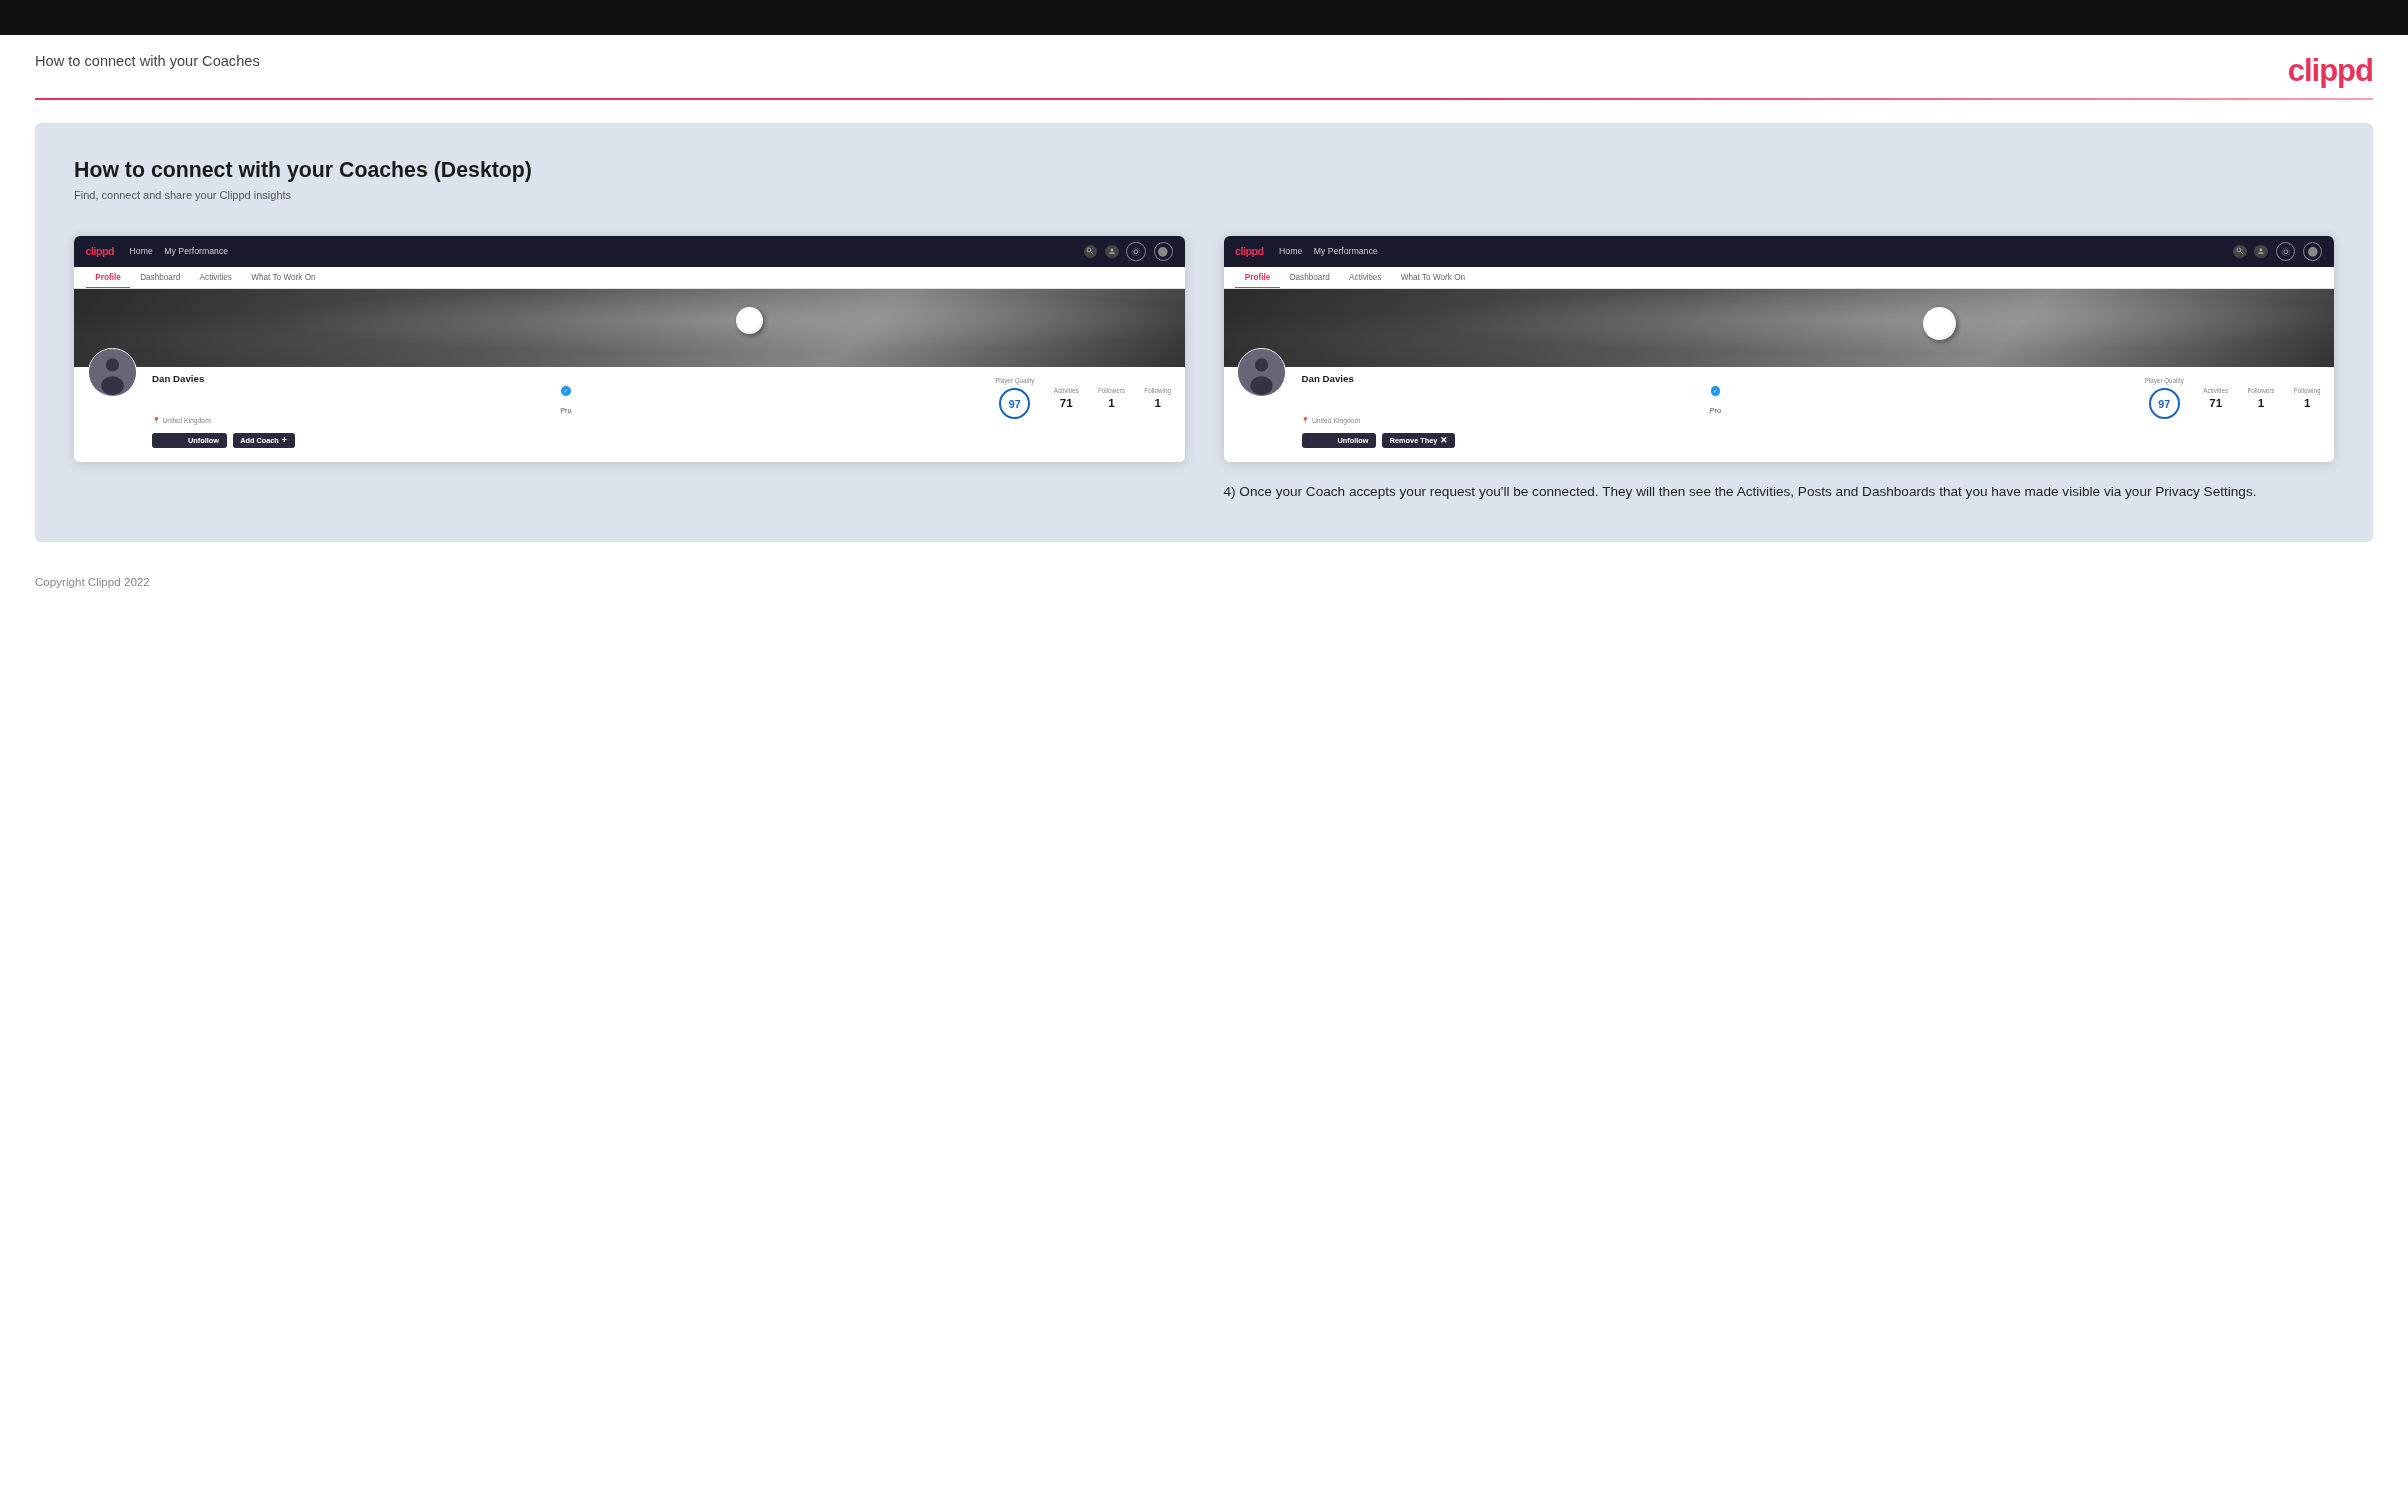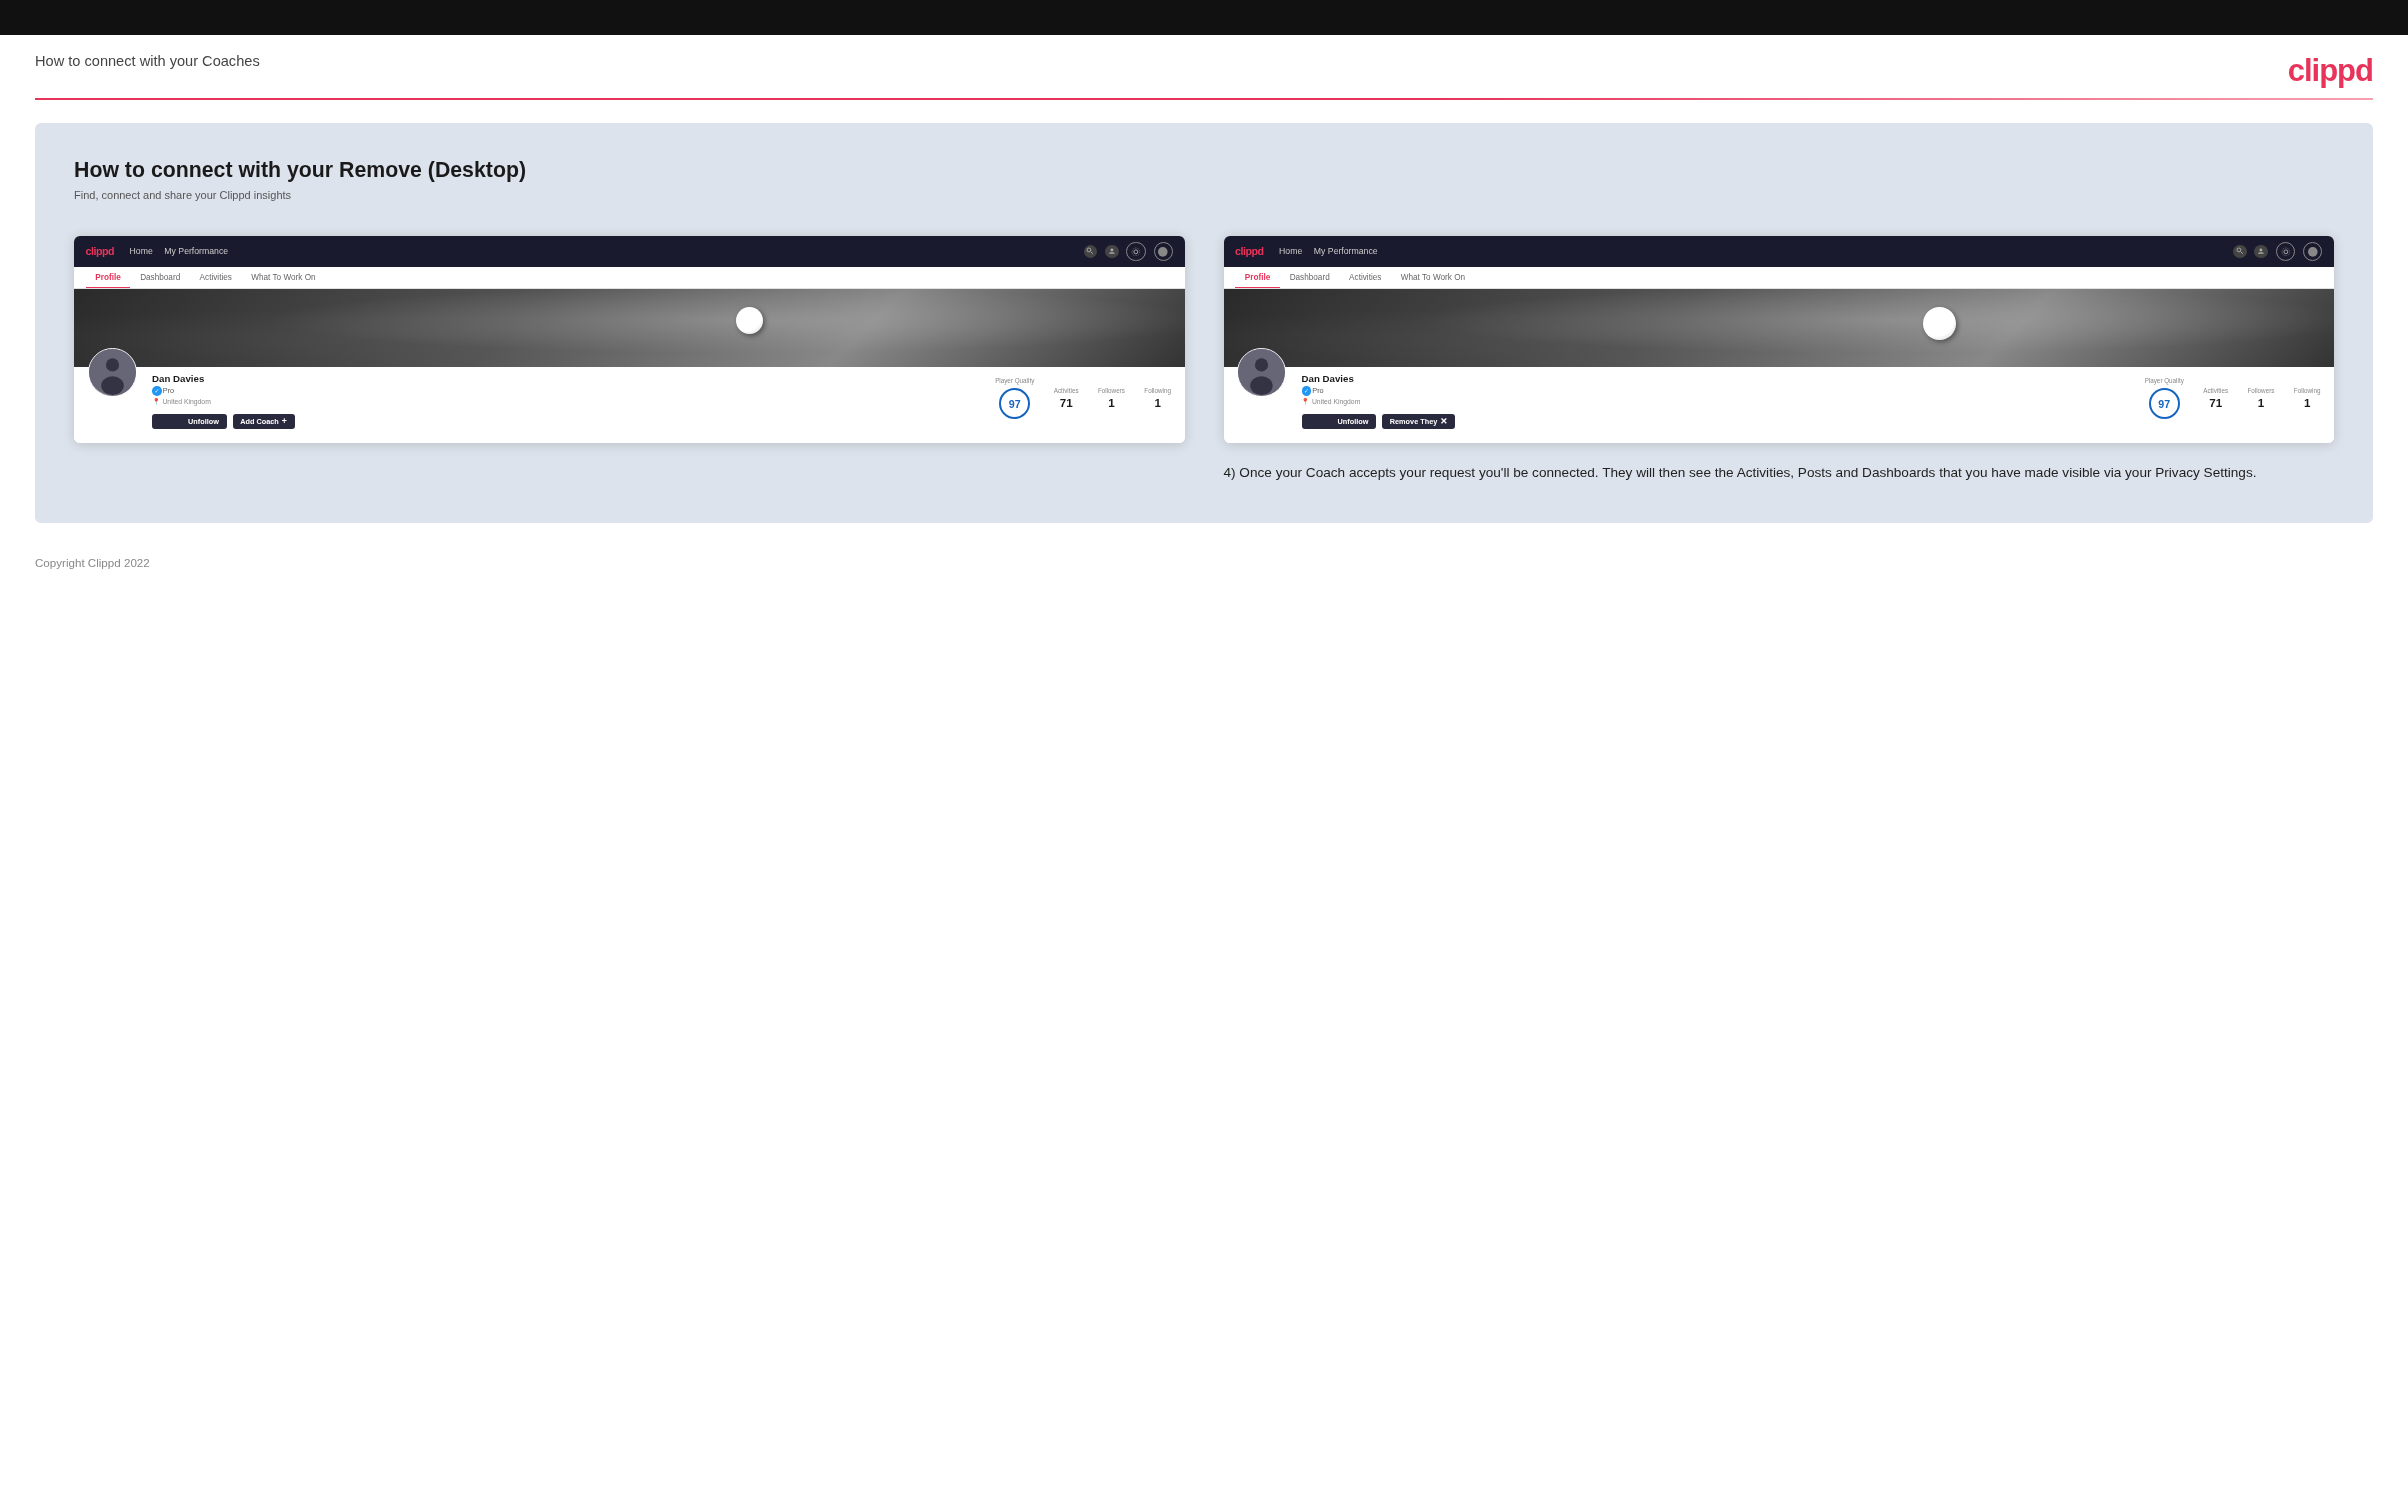--- a/index.html
+++ b/index.html
@@ -186,24 +186,25 @@
       justify-content: center;
     }
     .mock-name {
       font-size: 9.7px;
       font-weight: 700;
       color: #1a1a1a;
     }
     .mock-pro {
       display: flex;
       align-items: center;
-      gap: 1px;
+      gap: 10px;
       font-size: 7.3px;
       color: #555;
       margin-top: 1.9px;
+      flex-direction: column;
     }
     .mock-pro-check {
       width: 9.7px;
       height: 9.7px;
       background: #2196F3;
       border-radius: 50%;
       display: flex;
       align-items: center;
       justify-content: center;
       color: #fff;
@@ -315,21 +316,21 @@
 <div class="top-bar"></div>
 
 <div class="header">
   <span class="header-title">How to connect with your Coaches</span>
   <span class="logo">clippd</span>
 </div>
 
 <div class="divider"></div>
 
 <div class="content">
-  <div class="section-title">How to connect with your Remove (Desktop)</div>
+  <div class="section-title">How to connect with your Coaches (Desktop)</div>
   <div class="section-subtitle">Find, connect and share your Clippd insights</div>
 
   <div class="two-col">
 
     <div class="col">
 
       <div class="mock-browser">
 
         <div class="mock-navbar">
           <span class="mock-logo">clippd</span>

